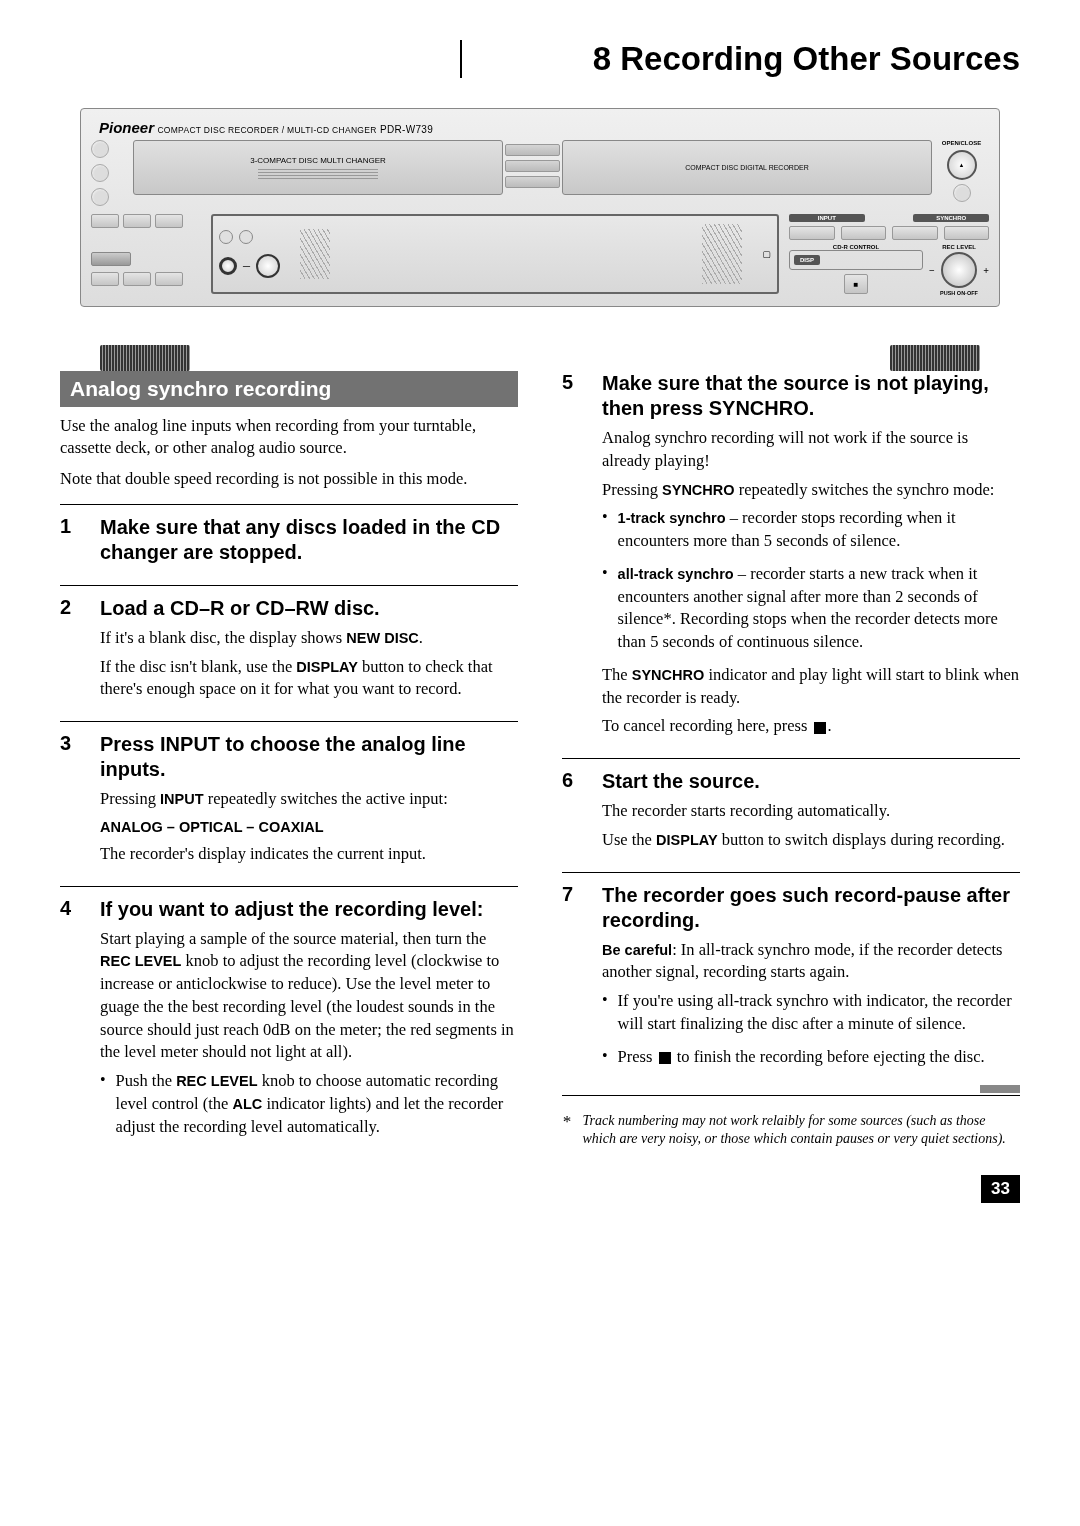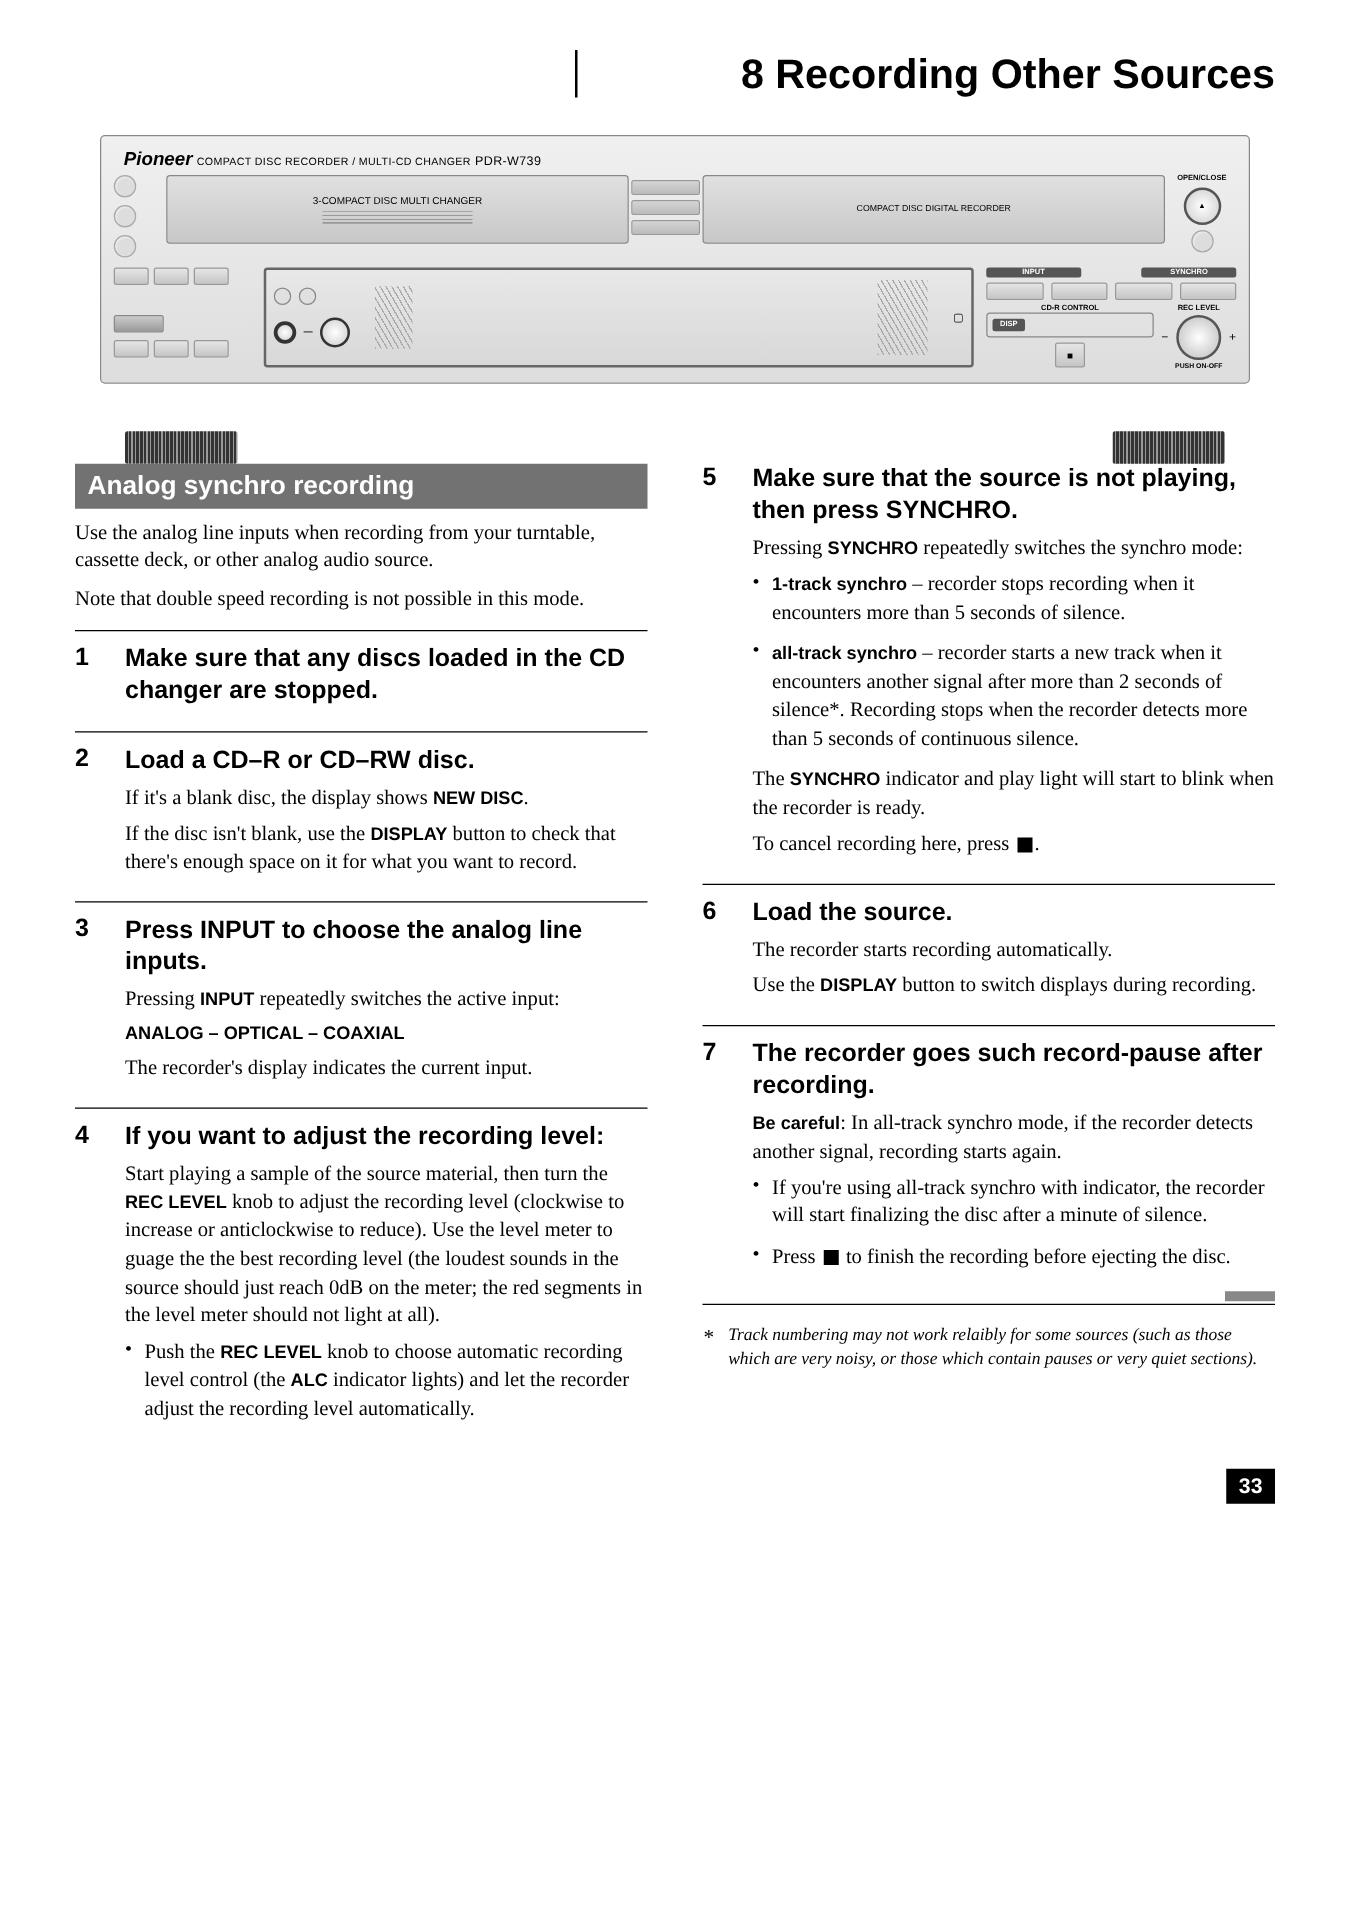--- a/index.html
+++ b/index.html
@@ -274,39 +274,40 @@
           </ul>
         </div>
       </div>
     </div>
 
     <div class="col">
       <div class="step">
         <div class="step-num">5</div>
         <div class="step-body">
           <div class="step-title">Make sure that the source is not playing, then press SYNCHRO.</div>
+          <p class="step-text">Analog synchro recording will not work if the source is already playing!</p>
           <p class="step-text"><span>Pressing </span><b>SYNCHRO</b><span> repeatedly switches the synchro mode:</span></p>
           <ul class="bullets">
             <li>
                 <span class="bullet-text"><b>1-track synchro</b><span> – recorder stops recording when it encounters more than 5 seconds of silence.</span></span>
               </li>
             <li>
                 <span class="bullet-text"><b>all-track synchro</b><span> – recorder starts a new track when it encounters another signal after more than 2 seconds of silence*. Recording stops when the recorder detects more than 5 seconds of continuous silence.</span></span>
               </li>
           </ul>
           <p class="step-text"><span>The </span><b>SYNCHRO</b><span> indicator and play light will start to blink when the recorder is ready.</span></p>
           <p class="step-text"><span>To cancel recording here, press </span><span class="stop-sq"></span><span>.</span></p>
         </div>
       </div>
       <hr class="step-sep">
 
       <div class="step">
         <div class="step-num">6</div>
         <div class="step-body">
-          <div class="step-title">Load the source.</div>
+          <div class="step-title">Start the source.</div>
           <p class="step-text">The recorder starts recording automatically.</p>
           <p class="step-text"><span>Use the </span><b>DISPLAY</b><span> button to switch displays during recording.</span></p>
         </div>
       </div>
       <hr class="step-sep">
 
       <div class="step">
         <div class="step-num">7</div>
         <div class="step-body">
           <div class="step-title">The recorder goes such record-pause after recording.</div>

